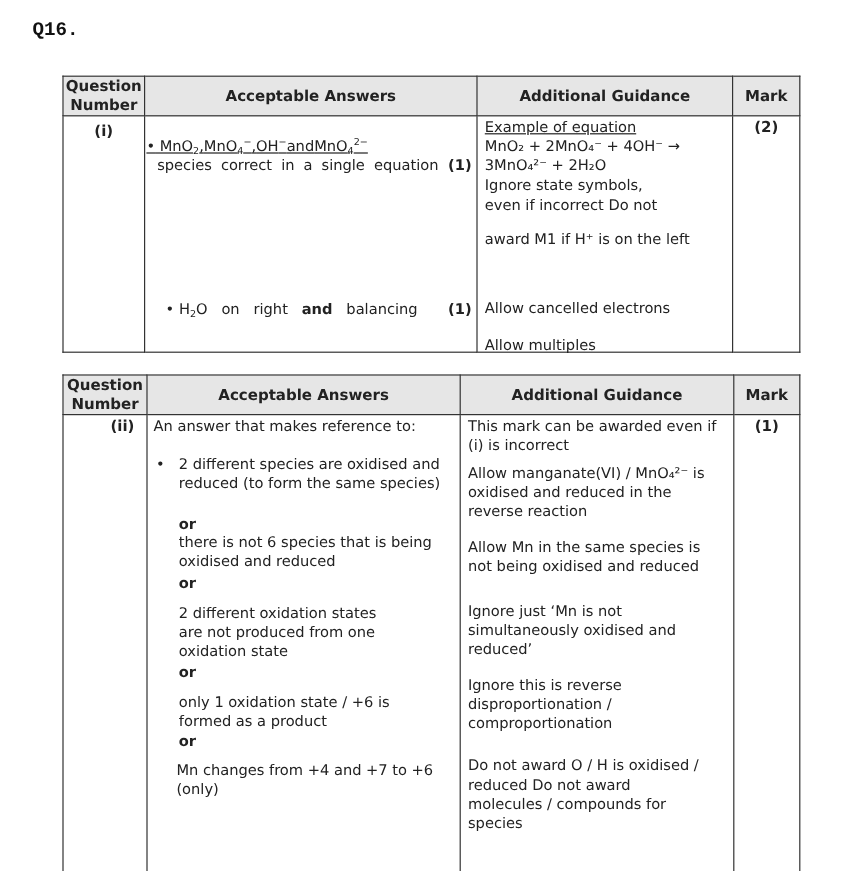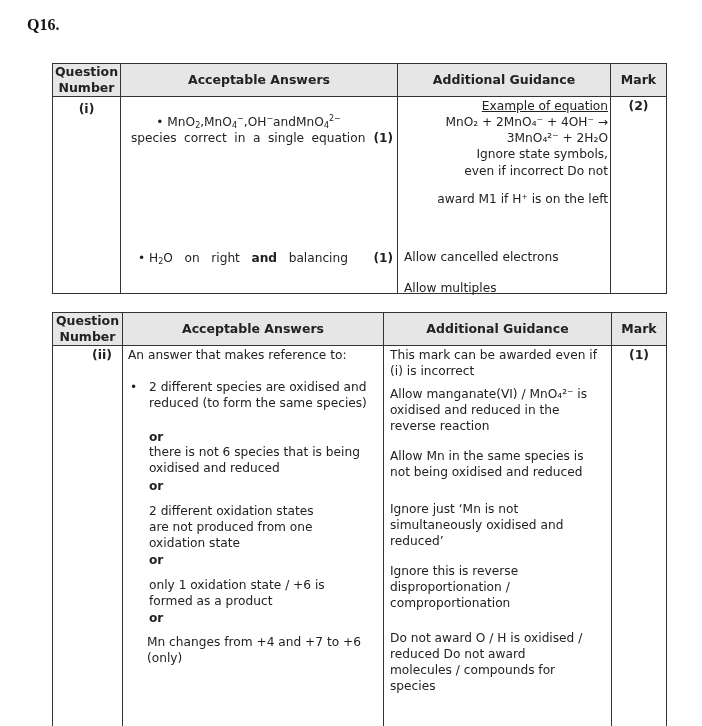--- a/index.html
+++ b/index.html
@@ -1,17 +1,17 @@
 <!DOCTYPE html>
 <html><head>
 <meta charset="utf-8">
 <style>
   html, body { margin: 0; padding: 0; background: #ffffff; }
   body { width: 702px; height: 726px; position: relative; overflow: hidden; font-family: "DejaVu Sans", sans-serif; color: #222; }
-  .qtitle { position: absolute; left: 27px; top: 16px; font-family: Liberation Serif, serif; font-weight: bold; font-size: 16px; color: #111; }
+  .qtitle { position: absolute; left: 27px; top: 16px; font-family: Liberation Mono, monospace; font-weight: bold; font-size: 16px; color: #111; }
   table.ms { position: absolute; left: 52px; width: 614px; border-collapse: collapse; font-size: 12.2px; line-height: 16px; table-layout: fixed; }
   table.ms th, table.ms td { border: 1.5px solid #333; vertical-align: top; padding: 0; }
   table.ms th { background: #e6e6e6; font-weight: bold; font-size: 12.5px; line-height: 16px; vertical-align: middle; text-align: center; font-family: "DejaVu Sans", sans-serif; }
   .t1 { top: 63px; }
   .t2 { top: 312px; }
   .qnum { font-weight: bold; text-align: center; font-size: 12.5px; }
   .mark { font-weight: bold; text-align: center; font-size: 12.5px; }
   sub { font-size: 8px; vertical-align: -2px; line-height: 0; }
   sup { font-size: 8px; vertical-align: 5px; line-height: 0; }
   .justify { text-align: justify; text-align-last: justify; }
@@ -37,21 +37,21 @@
     <th>Acceptable Answers</th>
     <th>Additional Guidance</th>
     <th>Mark</th>
   </tr>
   <tr style="height:197px">
     <td class="qnum">
       <div style="padding-top:4px">(i)</div>
     </td>
     <td style="position:relative;">
       <div style="position:absolute; left:0; right:4px; top:17px;">
-        <div style="display:flex; justify-content:center; padding-left:1px;">
+        <div style="display:flex; justify-content:flex-start; padding-left:1px;text-decoration:underline;">
           <span><span>•</span> MnO<sub>2</sub>,</span>
           <span>MnO<sub>4</sub><sup>−</sup>,</span>
           <span>OH<sup>−</sup></span>
           <span>and</span>
           <span style="margin-right:18px">MnO<sub>4</sub><sup>2−</sup></span>
         </div>
         <div style="display:flex; justify-content:space-between; padding-left:10px;">
           <span class="justify" style="flex:1; margin-right:8px;">species correct in a single equation</span>
           <span class="b">(1)</span>
         </div>
@@ -60,21 +60,21 @@
         <span style="display:flex; width:210px; justify-content:space-between;margin-left:16px;">
           <span><span>•</span> H<sub>2</sub>O</span>
           <span>on</span>
               <span>right</span>
           <span class="b">and</span>
           <span>balancing</span>
         </span>
         <span class="b">(1)</span>
       </div>
     </td>
-    <td style="position:relative;text-align:right;">
+    <td style="position:relative;">
       <div style="position:absolute; left:6px; top:1px; right:2px;">
         <div class="u">Example of equation</div>
         <div>MnO₂ + 2MnO₄⁻ + 4OH⁻ →</div>
         <div>3MnO₄²⁻ + 2H₂O</div>
         <div>Ignore state symbols,</div>
         <div style="margin-top:1px">even if incorrect Do not</div>
         <div style="margin-top:12px">award M1 if H⁺ is on the left</div>
       </div>
       <div style="position:absolute; left:6px; top:152px;">Allow cancelled electrons</div>
       <div style="position:absolute; left:6px; top:183px;">Allow multiples</div>

